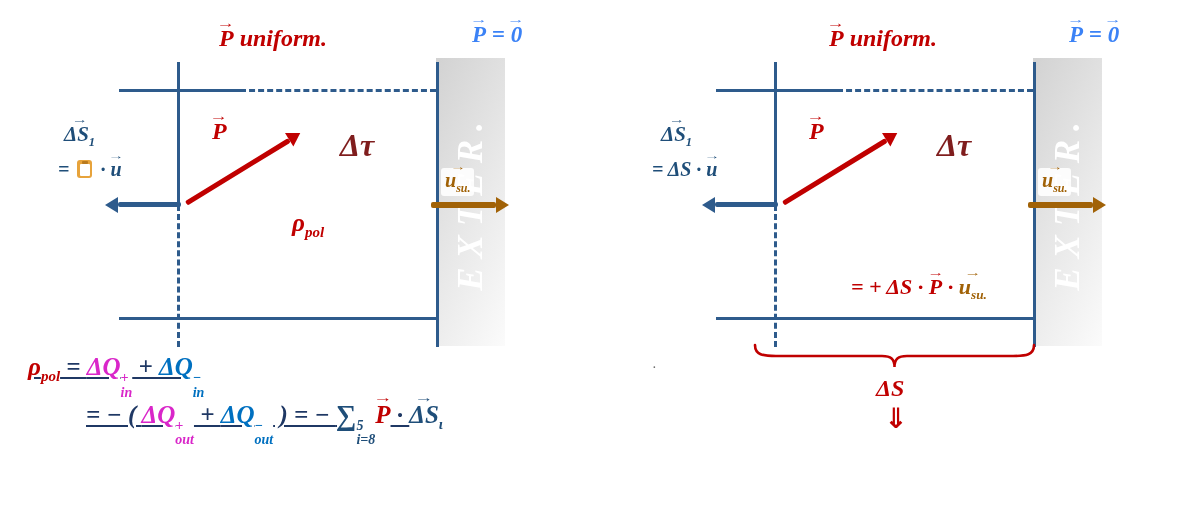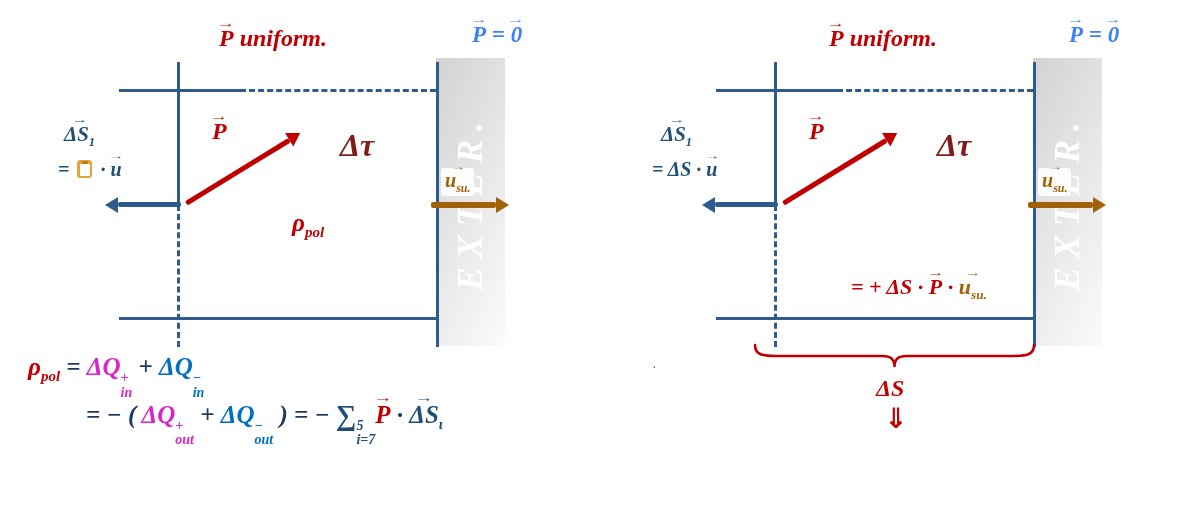--- a/index.html
+++ b/index.html
@@ -17,21 +17,21 @@
   .stack{display:inline-flex;flex-direction:column;align-items:flex-start;
          font-size:0.56em;line-height:1.05;vertical-align:-0.5em;font-style:italic;}
   .stack span{display:block;}
   .sum{font-size:1.15em;font-style:normal;font-weight:700;vertical-align:-0.08em;}
   
   .c-red{color:#c00000;}
   .c-navy{color:#1f4e79;}
   .c-blue{color:#0070c0;}
   .c-mag{color:#d926c9;}
   .c-green{color:#a16207;}
-  .c-ink{color:#1f3864;}
+  .c-ink{color:#1f3864;text-decoration:underline;}
   .c-gray{color:#3b82f6;margin-left:28px;}
   .c-dark{color:#7f1d1d;}
   .c-black{color:#2d2d2d;}
   .c-line{color:#2e5b8c;}
   
   .vl{position:absolute;width:0;border-left:3px solid #2e5b8c;}
   .hl{position:absolute;height:0;border-top:3px solid #2e5b8c;}
   .dash-v{border-left-style:dashed;}
   .dash-h{border-top-style:dashed;}
   
@@ -179,20 +179,20 @@
 
   <div class="lbl math c-ink" style="left:86px;top:399px;font-size:25px;">
     <span>= − ( </span><span class="c-mag"><span>ΔQ</span><span class="stack">
           <span>+</span>
           <span>out</span>
         </span></span><span> + </span><span class="c-blue"><span>ΔQ</span><span class="stack">
           <span>−</span>
           <span>out</span>
         </span></span><span> ) = − </span><span class="c-navy"><span class="sum">∑</span><span class="stack">
           <span>5</span>
-          <span>i=7</span>
+          <span>i=8</span>
         </span></span><span class="vec c-red">P</span><span> · </span><span class="c-navy"><span class="vec"><span>ΔS</span></span><sub>ι</sub></span>
   </div>
 
 
   <div class="lbl" style="left:652px;top:360px;font-size:14px;color:#6a6a6a;">·</div>
 
 </div>
 
 </body></html>

